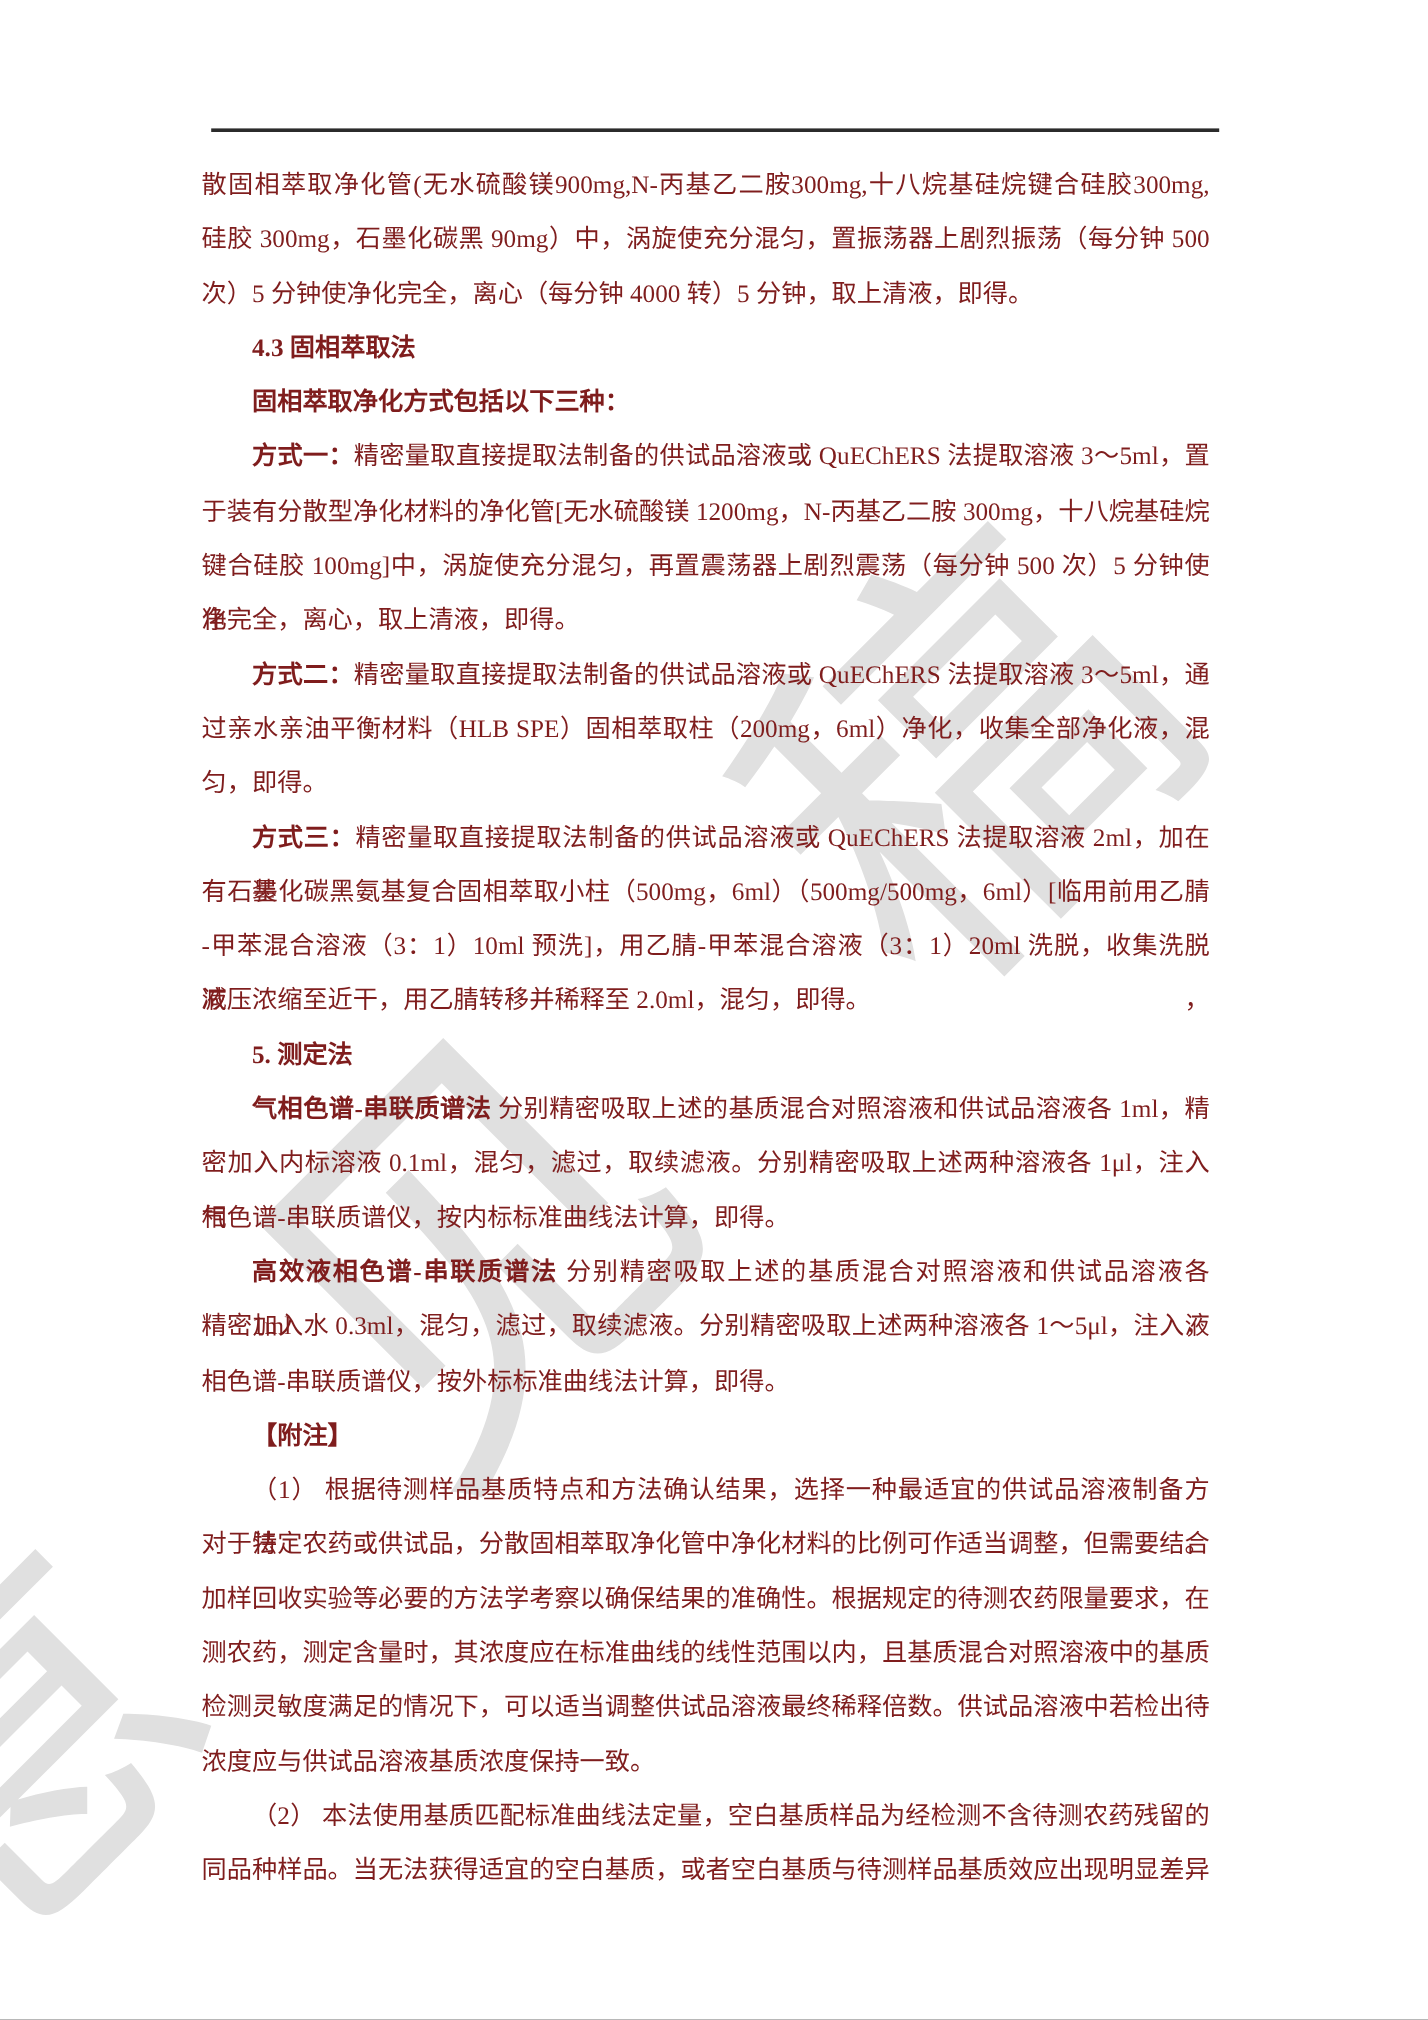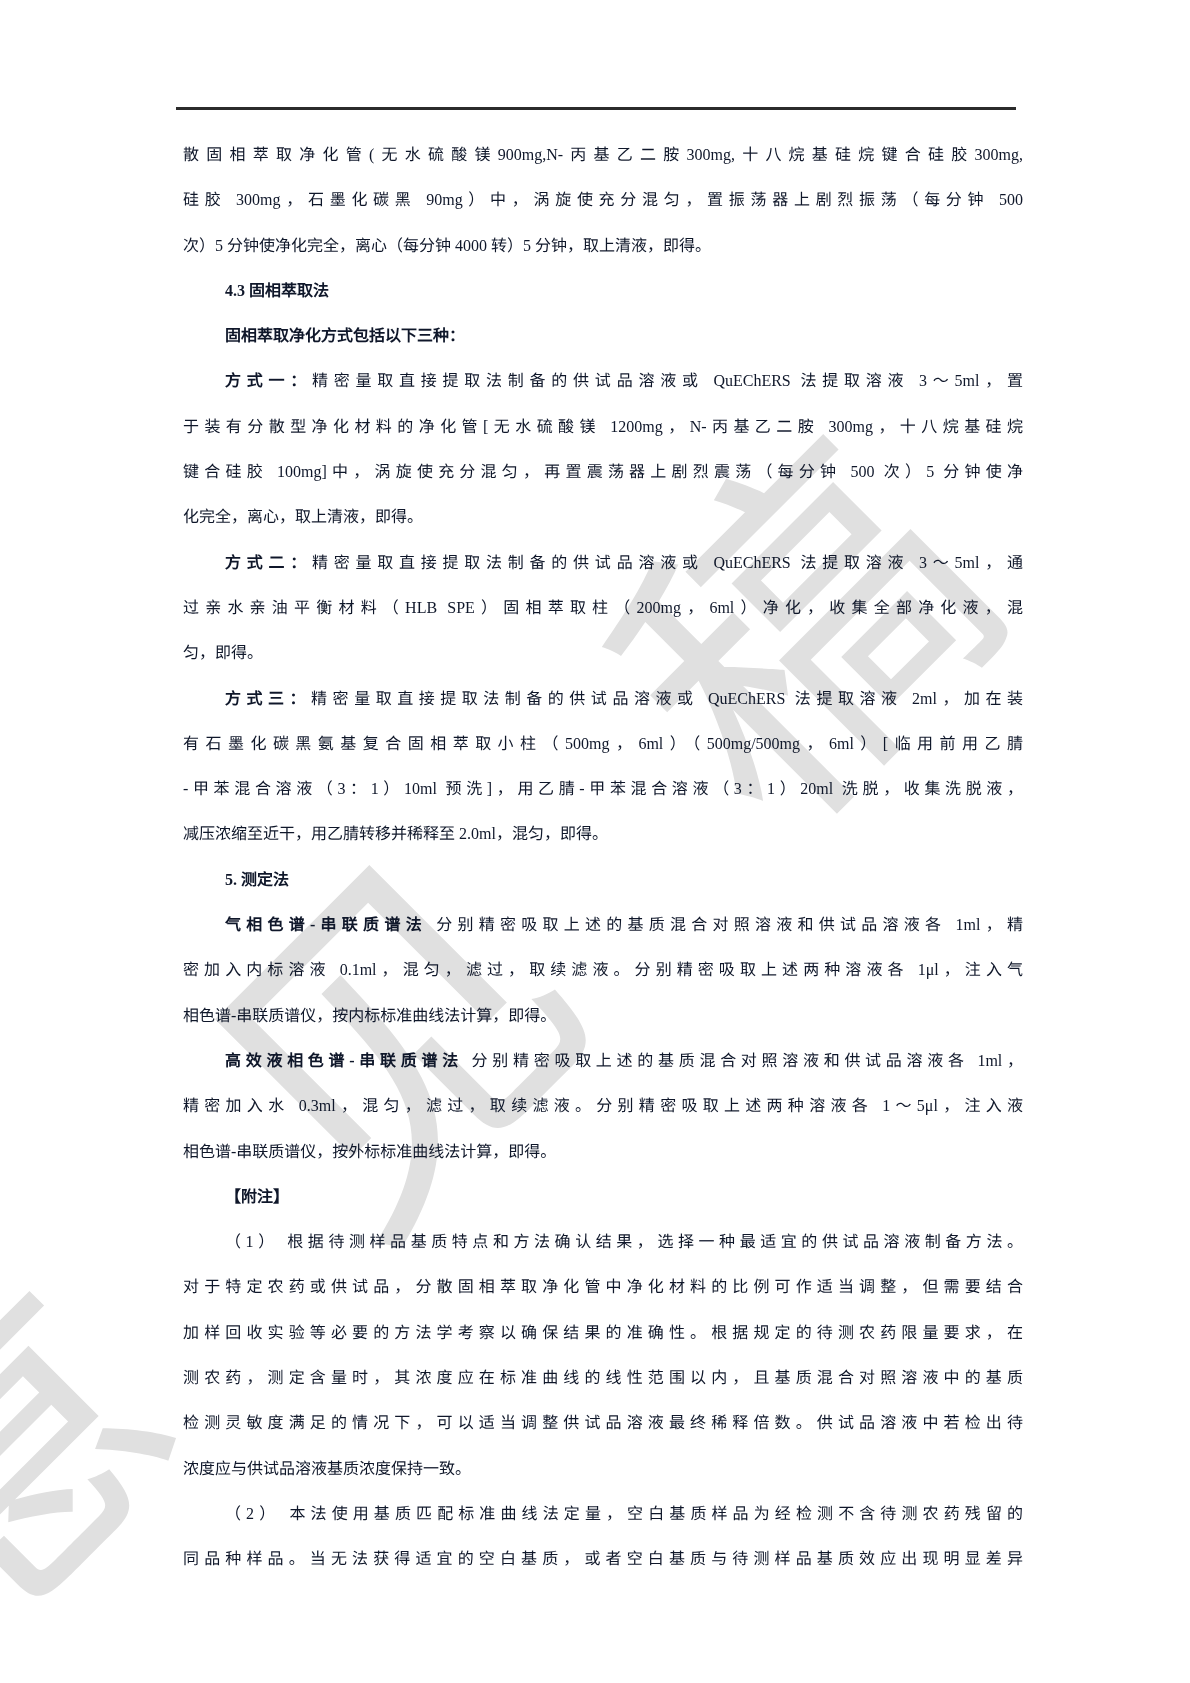--- a/index.html
+++ b/index.html
@@ -25,25 +25,25 @@
     line-height:1;
   }
   .rule{
     position:absolute;
     left:176px;top:107px;
     width:840px;height:3px;
     z-index:2;
   }
   .body{
     position:absolute;
-    left:183px;top:132px;
+    left:168px;top:132px;
     width:840px;
     z-index:1;
-    font-size:16px;
-    color:#0f172a;
+    font-size:21px;
+    color:#7f1d1d;
   }
   .line{
     height:45.3px;
     line-height:45.3px;
     white-space:nowrap;
     text-align:justify;
     text-align-last:left;
   }
   .line.full{
     white-space:normal;

